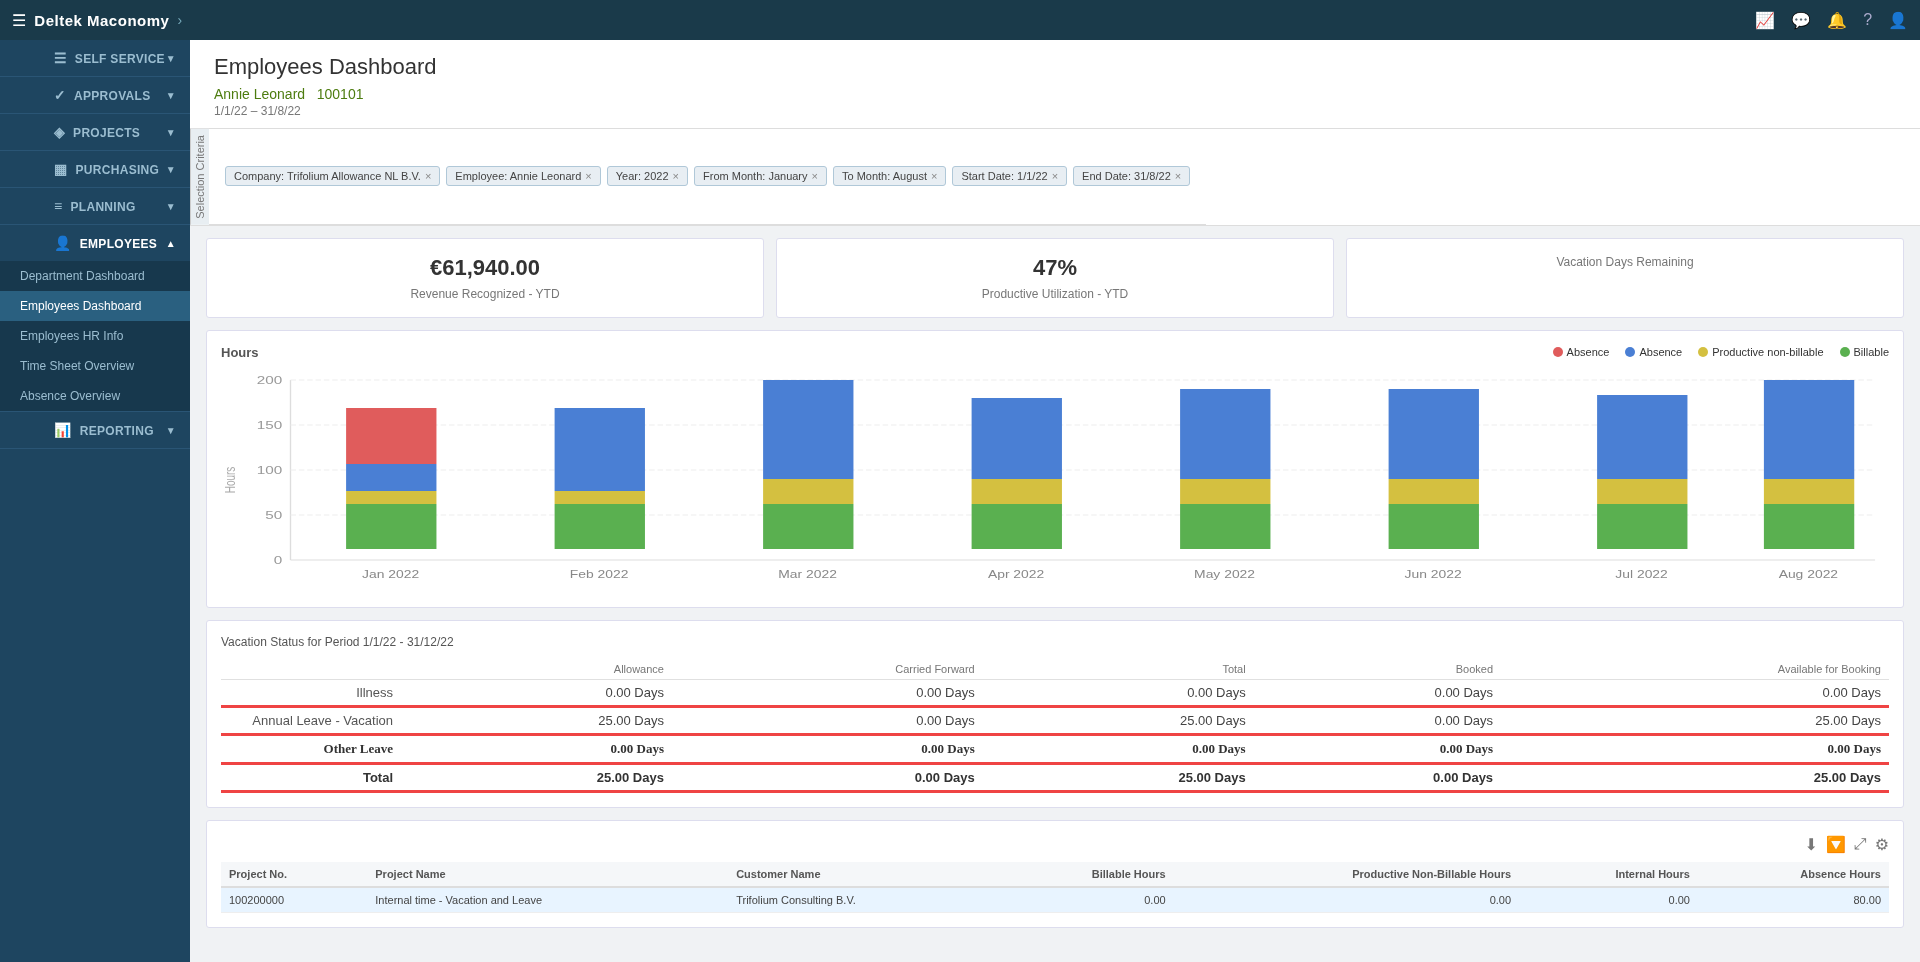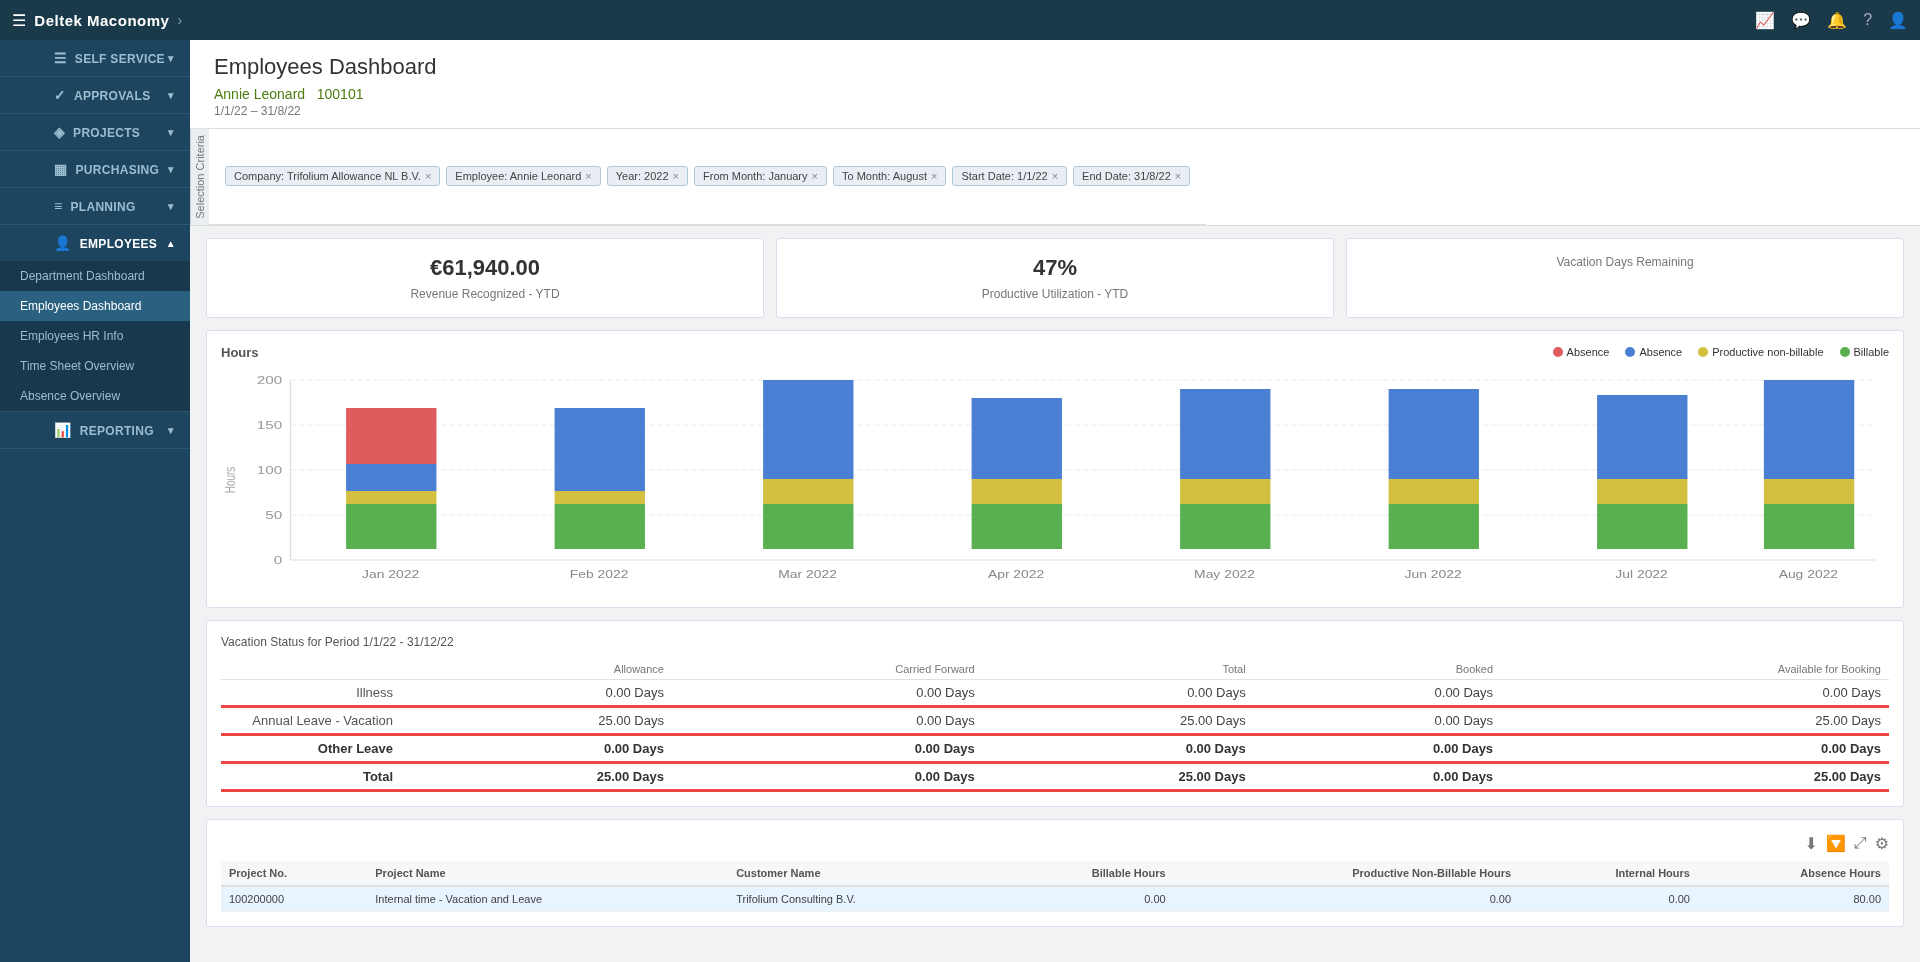--- a/index.html
+++ b/index.html
@@ -168,21 +168,21 @@
     }
     th:first-child { text-align: left; margin-left: 16px; }
     td {
       font-size: 13px;
       color: #444;
       text-align: right;
       padding: 5px 8px;
       border-bottom: 3px solid #ef4444;
     }
     td:first-child { text-align: right; color: #555; }
-    tr.bold-row td { font-weight: bold; color: #333; }
+    tr.bold-row td { font-weight: bold; color: #333; font-family: Liberation Serif, serif; }
     tr.total-row td { font-weight: bold; color: #333; border-top: 1px solid #ccc; }
 
     
     .bottom-section {
       background: #fff;
       margin: 0 16px 12px;
       border: 1px solid #dde;
       border-radius: 3px;
       padding: 14px;
       flex-shrink: 0;

